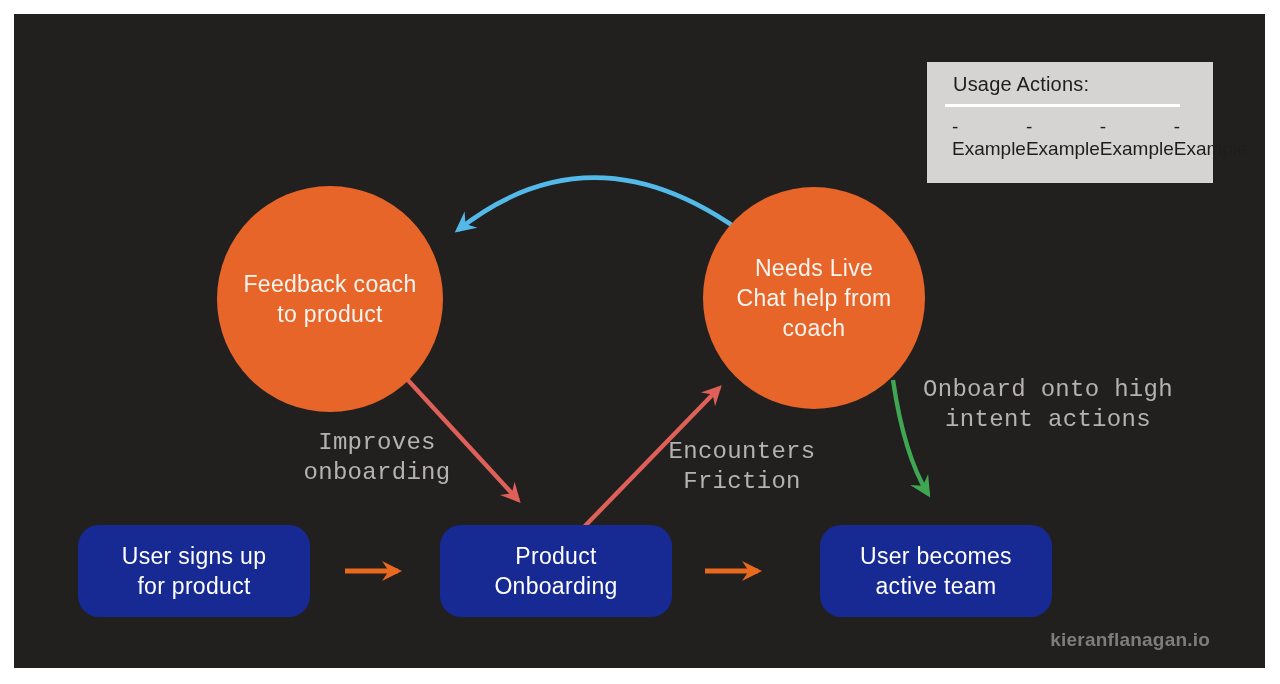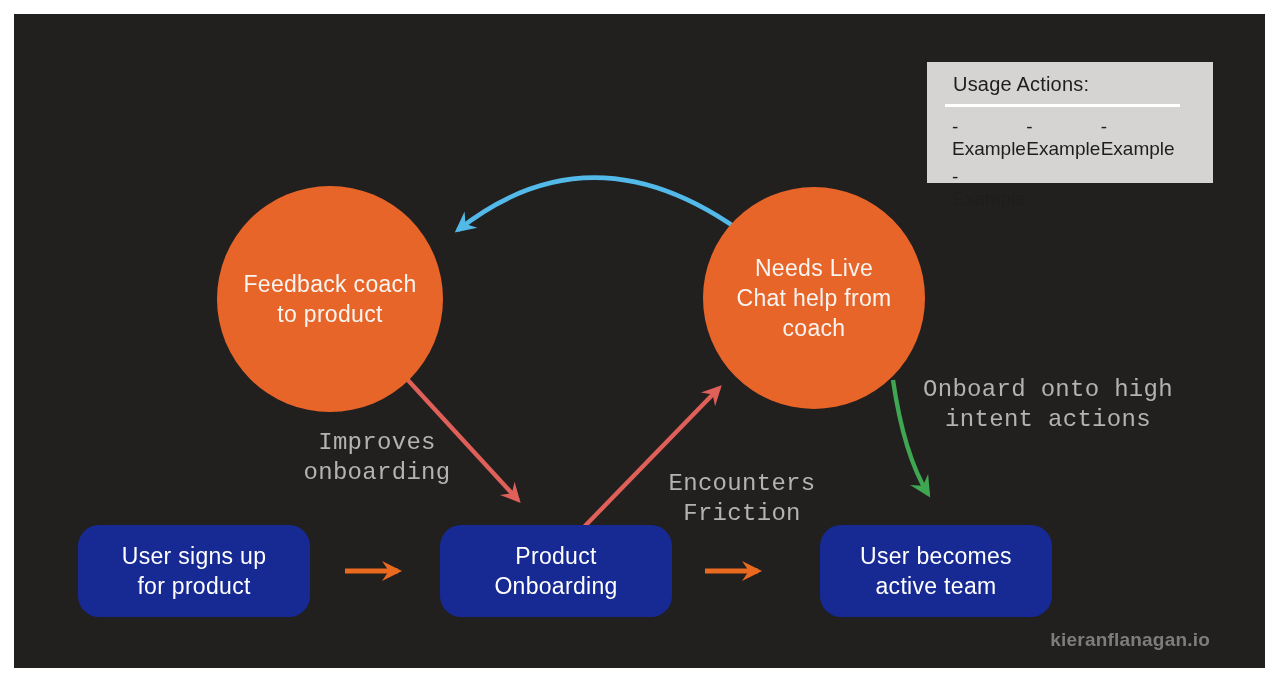--- a/index.html
+++ b/index.html
@@ -33,34 +33,34 @@
   .rect-1 { left:78px; }
   .rect-2 { left:440px; }
   .rect-3 { left:820px; }
   .edge-label {
     position:absolute; z-index:3; color:#B5B3B1;
     font-size:24px; line-height:30px; text-align:center; white-space:pre-line;
     letter-spacing:0.3px;
     font-family:Liberation Mono, monospace;
   }
   .label-improves { left:262px; top:428px; width:230px; }
-  .label-friction { left:627px; top:437px; width:230px;margin-top:32px; }
+  .label-friction { left:627px; top:437px; width:230px; }
   .label-onboard  { left:923px; top:375px; width:250px; }
   .legend {
     position:absolute; z-index:3; left:927px; top:62px;
     width:286px; height:121px; background:#D5D4D3;
     color:#1E1E1E; padding:11px 0 0 0;
   }
   .legend-title { font-size:20px; padding-left:26px; letter-spacing:0.2px; }
   .legend-divider {
     height:3px; background:#FFFFFF; border:none;
     margin:8px 33px 9px 18px;
   }
   .legend-grid {
-    display:grid; grid-template-columns:1fr 1fr 1fr;
+    display:grid; grid-template-columns:1fr 1fr 1fr 1fr;
     row-gap:6px; padding:0 38px 0 25px; font-size:19px;
   }
   .watermark {
     position:absolute; z-index:3; right:70px; top:629px;
     color:#7F7D7C; font-size:19px; font-weight:bold; letter-spacing:0.2px;
   }
 </style>
 </head>
 <body>
 

